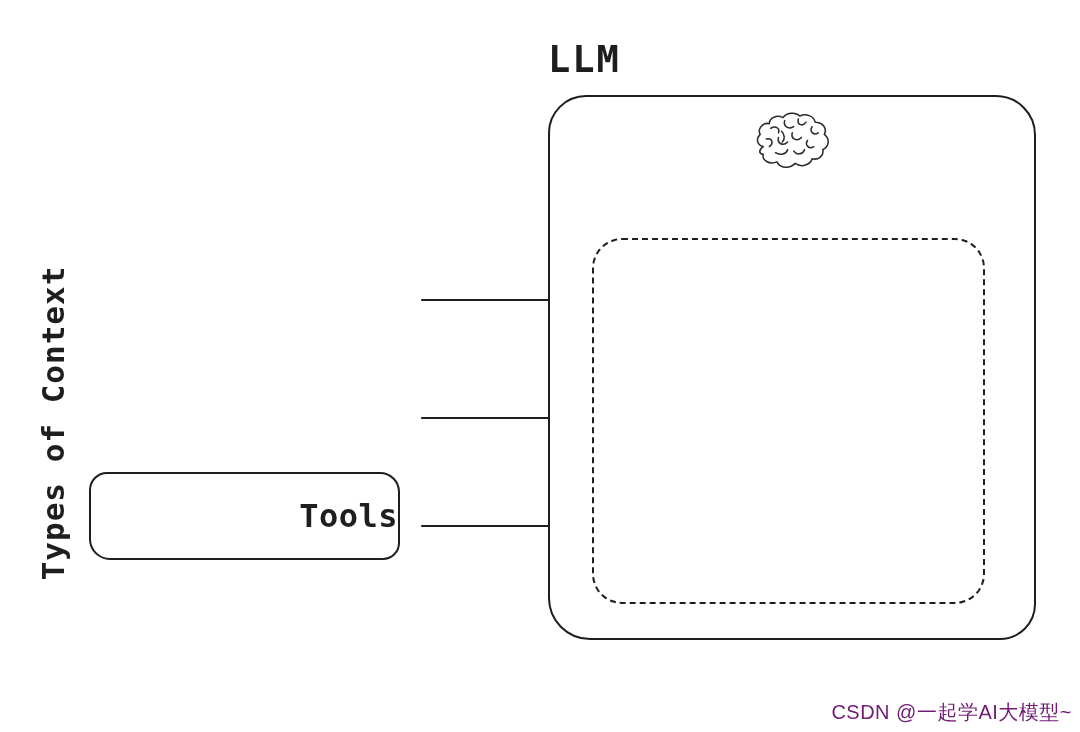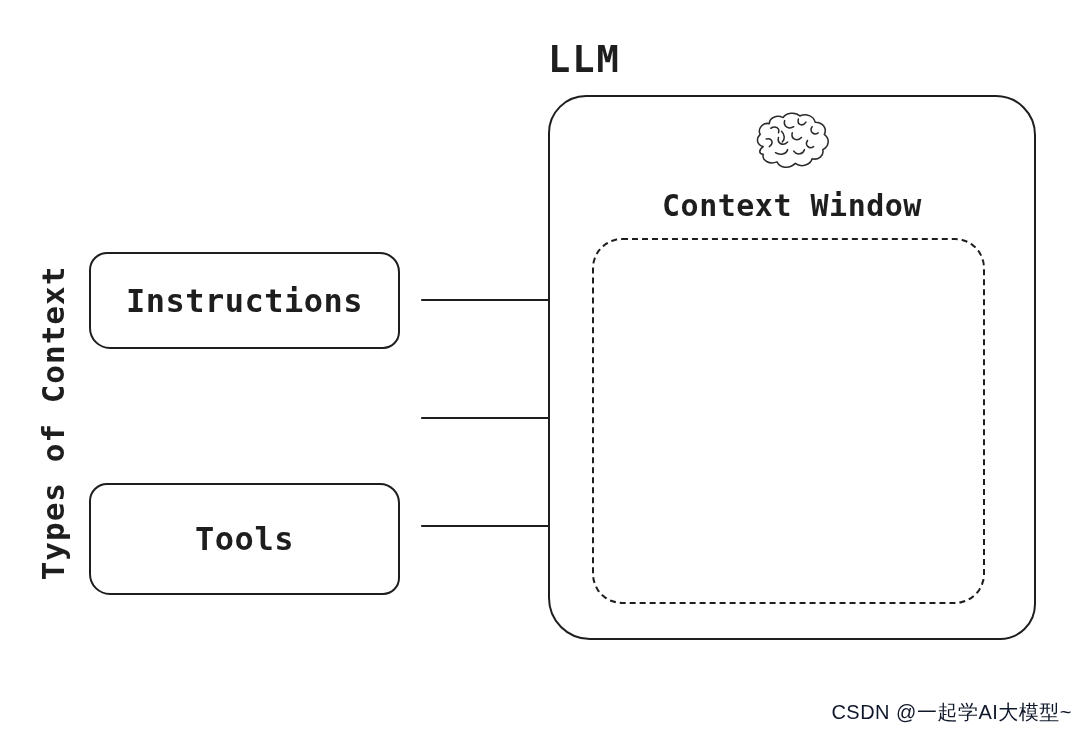--- a/index.html
+++ b/index.html
@@ -34,21 +34,21 @@
     display:flex;align-items:center;justify-content:center;
     box-sizing:border-box;
   }
   .ctx-box .lbl{
     font-size:32px;
     font-weight:bold;
     letter-spacing:0.5px;
   }
   #box-instructions{top:252px;height:97px;}
   #box-knowledge{top:372px;height:98px;}
-  #box-tools{top:483px;height:112px;}
+  #box-tools{top:472px;height:88px;justify-content:flex-end;}
   
   .arrow{position:absolute;left:420px;width:178px;height:20px;}
   #arrow-1{top:290px;}
   #arrow-2{top:408px;}
   #arrow-3{top:516px;}
   
   .llm-box{
     position:absolute;
     left:548px;top:95px;
     width:488px;height:545px;
@@ -88,36 +88,33 @@
     border-radius:30px;
     box-sizing:border-box;
     background:transparent;
   }
   
   .watermark{
     position:absolute;
     right:8px;top:699px;
     font-family:"Liberation Sans", sans-serif;
     font-size:20px;
-    color:#0f172a;
+    color:#701a75;
     letter-spacing:0.5px;
   }
   svg .stroke{stroke:#1e1e1e;stroke-width:2.2;fill:none;stroke-linecap:round;stroke-linejoin:round;}
   svg .stroke-thin{stroke:#2a2a2a;stroke-width:2;fill:none;stroke-linecap:round;stroke-linejoin:round;}
 </style>
 </head>
 <body>
 
 <div id="stage">
 
   <div class="side-label">Types of Context</div>
 
-  <div class="ctx-box" id="box-instructions">
-    <span class="lbl">Instructions</span>
-  </div>
 
 
   <div class="ctx-box" id="box-tools">
     <span class="lbl">Tools</span>
   </div>
 
   <svg class="arrow" id="arrow-1" viewBox="0 0 178 20">
     <line class="stroke" x1="2" y1="10" x2="170" y2="10"></line>
     <polyline class="stroke" points="155,3 172,10 155,17"></polyline>
   </svg>
@@ -142,19 +139,18 @@
     <path class="stroke-thin" d="M80,20 C76,26 82,32 88,28"></path>
     <path class="stroke-thin" d="M20,36 C28,34 30,42 24,46"></path>
     <path class="stroke-thin" d="M36,34 C34,42 42,46 48,40"></path>
     <path class="stroke-thin" d="M54,28 C52,36 60,40 66,34"></path>
     <path class="stroke-thin" d="M74,38 C70,44 76,50 82,46"></path>
     <path class="stroke-thin" d="M32,54 C38,58 46,56 48,50"></path>
     <path class="stroke-thin" d="M56,52 C60,58 68,56 70,50"></path>
     <path class="stroke-thin" d="M40,26 C44,30 45,36 41,40"></path>
   </svg>
 
-  <div class="cw-label">Context Window</div>
 
   <div class="cw-dashed"></div>
 
   <div class="watermark">CSDN @一起学AI大模型~</div>
 
 </div>
 
 </body></html>

